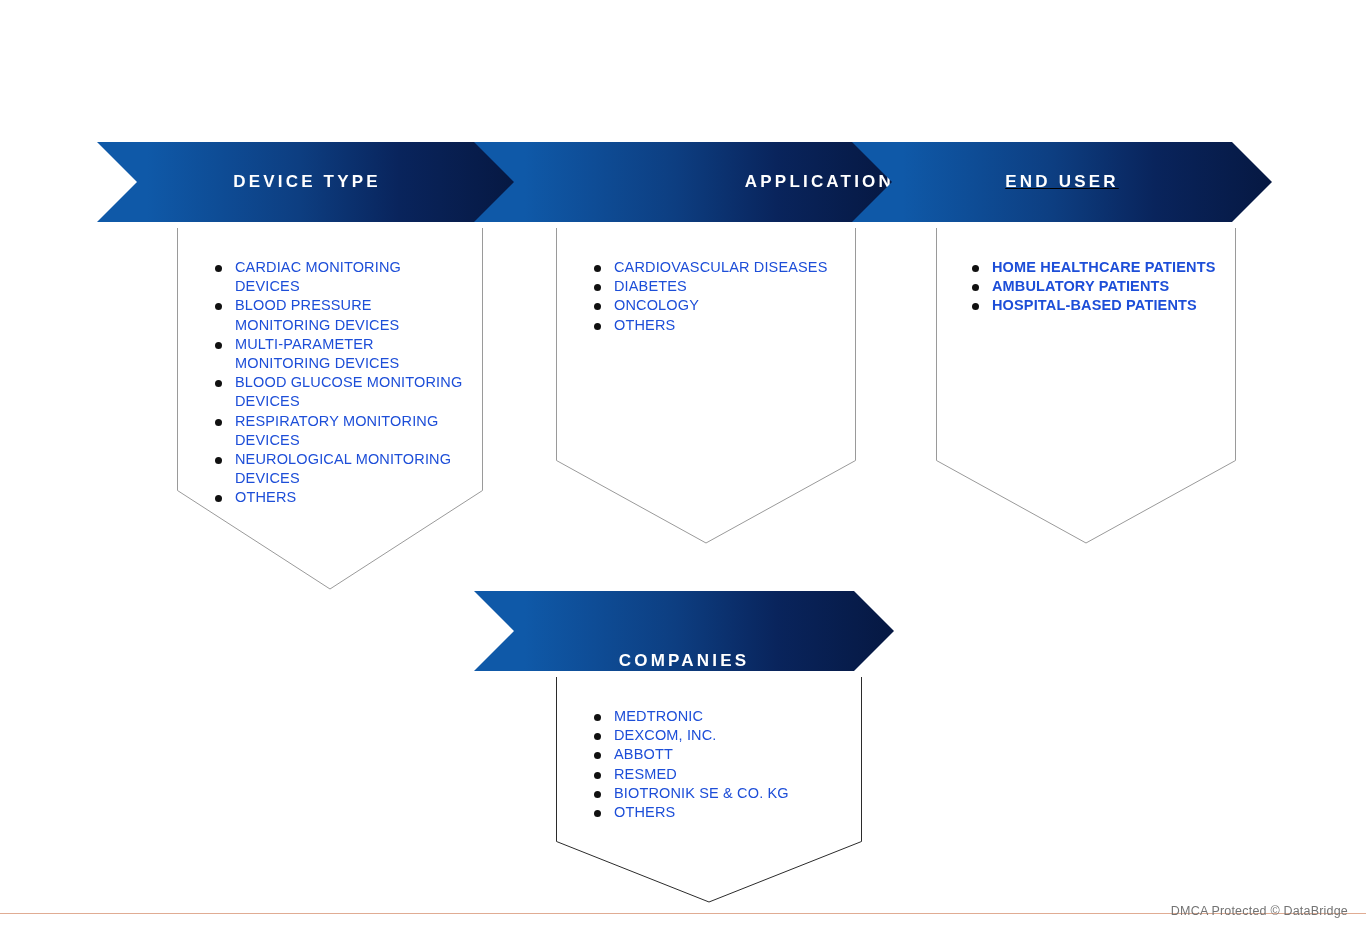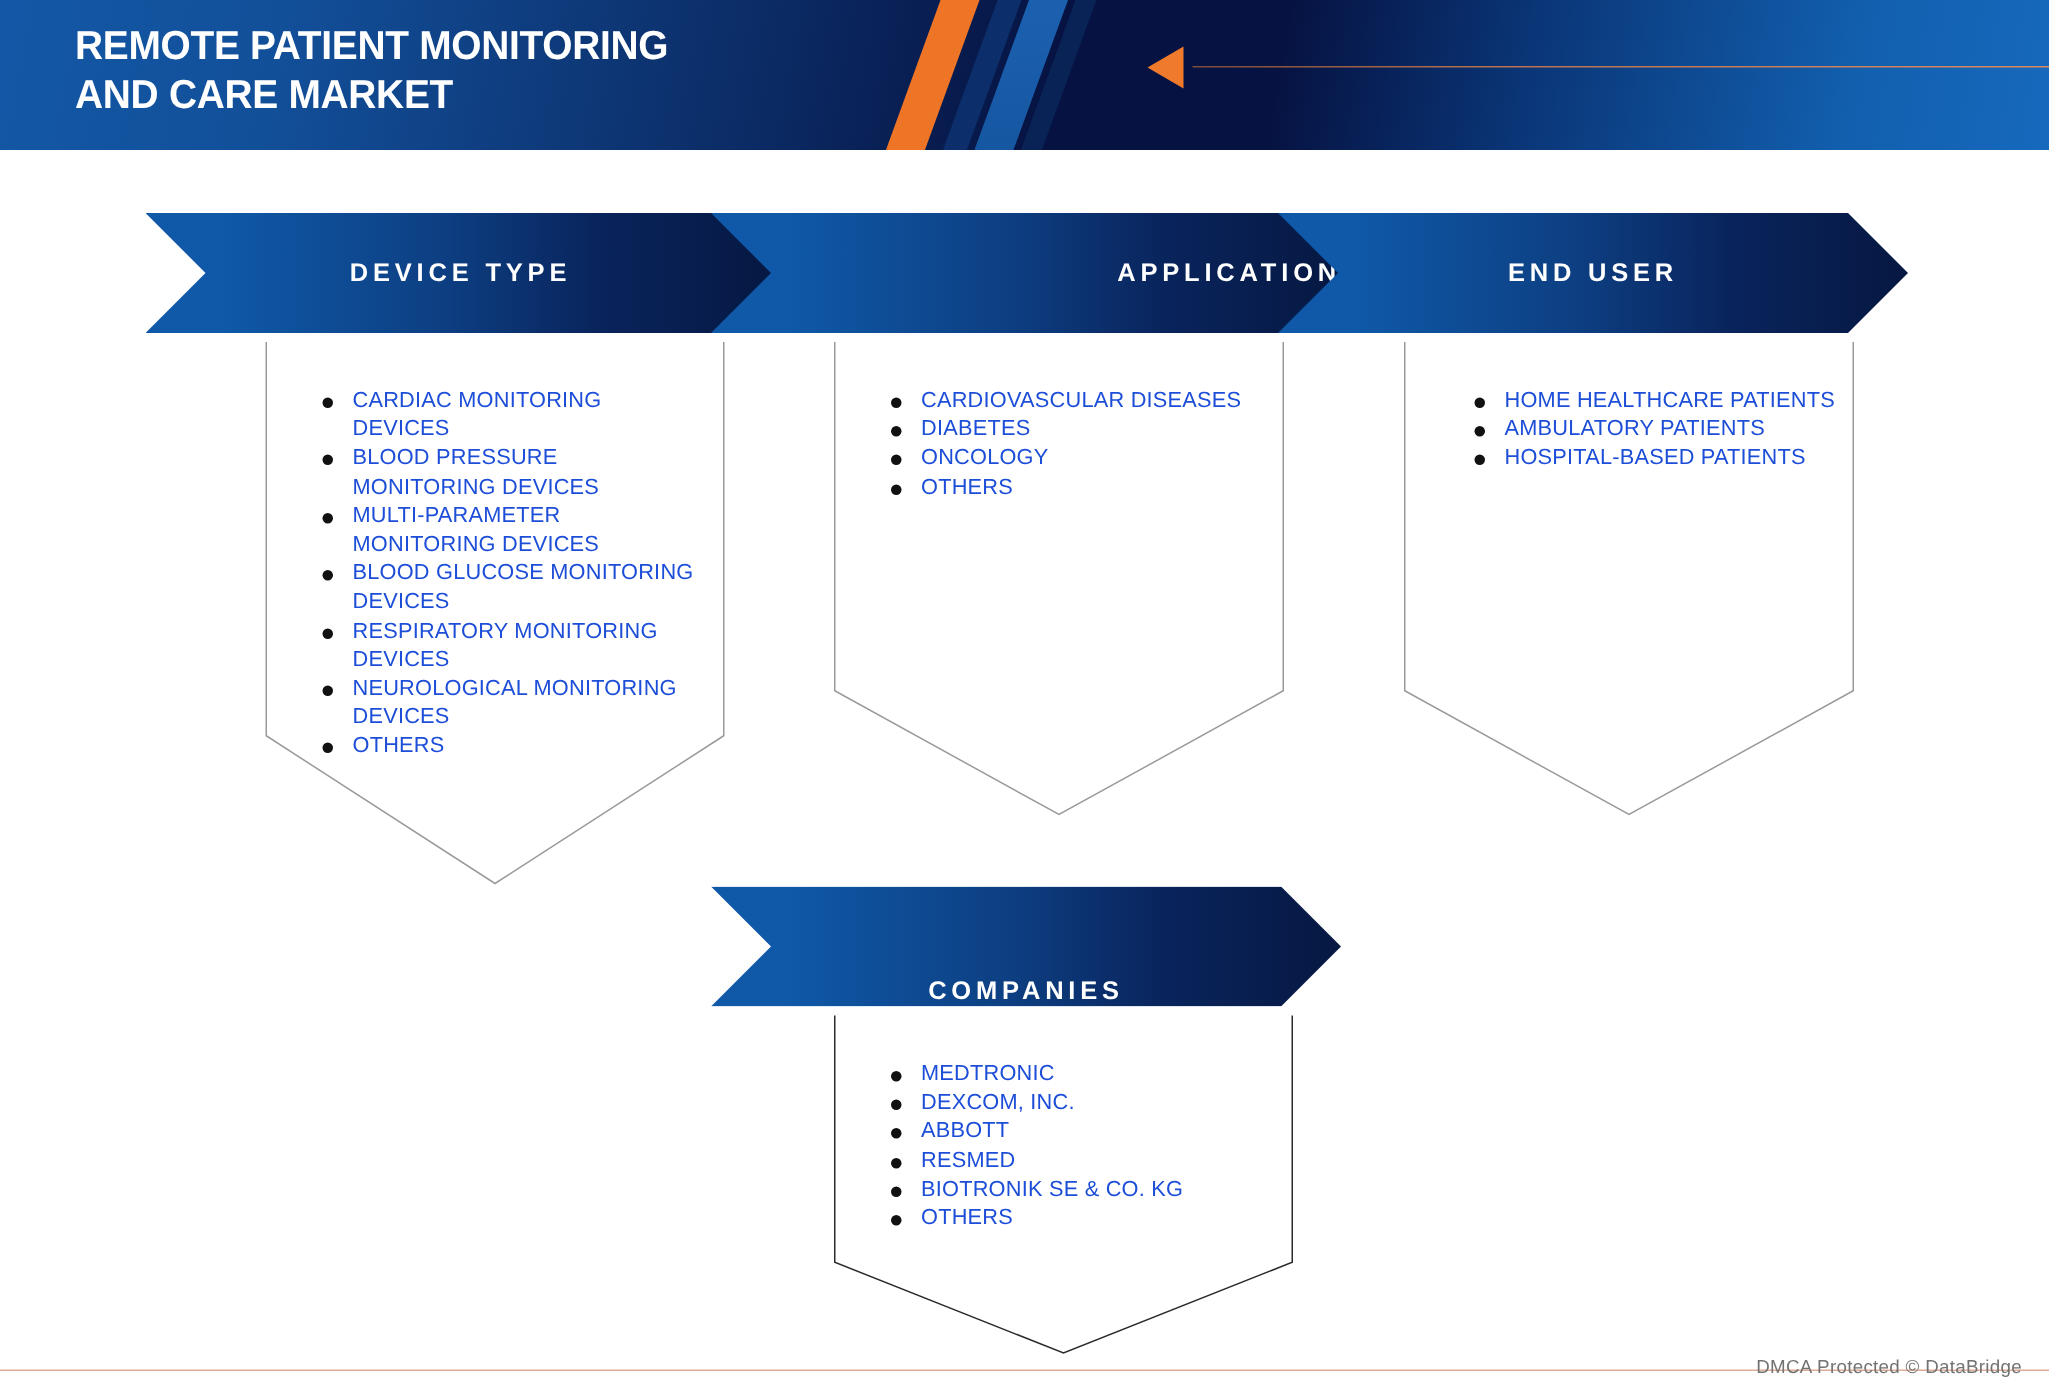--- a/index.html
+++ b/index.html
@@ -87,30 +87,20 @@
     position:absolute;right:18px;top:904px;
     color:#737373;font-size:12.5px;letter-spacing:0.2px;
     white-space:nowrap;
   }
 </style>
 </head>
 <body>
 
 <div id="stage">
 
-  <div class="banner">
-    <div class="stripe stripe-orange"></div>
-    <div class="stripe stripe-navy1"></div>
-    <div class="stripe stripe-blue"></div>
-    <div class="stripe stripe-navy2"></div>
-    <div class="hrule"></div>
-    <div class="arrow"></div>
-    <div class="banner-title">REMOTE PATIENT MONITORING
-AND CARE MARKET</div>
-  </div>
 
   <div class="chev" style="left:97px;top:142px;width:420px;">
     <span class="chev-label">DEVICE TYPE</span>
   </div>
   <div class="panel" style="left:177px;top:228px;width:306px;height:362px;">
     <svg width="306" height="362" viewBox="0 0 306 362">
       <path d="M0.5,0 L0.5,262.5 L153,361 L305.5,262.5 L305.5,0" fill="#ffffff" stroke="#9a9a9a" stroke-width="1"></path>
     </svg>
     <ul class="list" style="left:38px;top:30px;width:250px;">
       <li>CARDIAC MONITORING DEVICES</li>
@@ -131,28 +121,28 @@
       <path d="M0.5,0 L0.5,232.5 L150,315 L299.5,232.5 L299.5,0" fill="#ffffff" stroke="#9a9a9a" stroke-width="1"></path>
     </svg>
     <ul class="list" style="left:38px;top:30px;width:245px;">
       <li>CARDIOVASCULAR DISEASES</li>
       <li>DIABETES</li>
       <li>ONCOLOGY</li>
       <li>OTHERS</li>
     </ul>
   </div>
 
-  <div class="chev" style="left:852px;top:142px;width:420px;">
+  <div class="chev" style="left:852px;top:142px;width:420px;text-decoration:underline;">
     <span class="chev-label">END USER</span>
   </div>
   <div class="panel" style="left:936px;top:228px;width:300px;height:316px;">
     <svg width="300" height="316" viewBox="0 0 300 316">
       <path d="M0.5,0 L0.5,232.5 L150,315 L299.5,232.5 L299.5,0" fill="#ffffff" stroke="#9a9a9a" stroke-width="1"></path>
     </svg>
-    <ul class="list" style="left:47px;top:30px;width:250px;">
+    <ul class="list" style="left:36px;top:30px;width:250px;font-weight:bold;">
       <li>HOME HEALTHCARE PATIENTS</li>
       <li>AMBULATORY PATIENTS</li>
       <li>HOSPITAL-BASED PATIENTS</li>
     </ul>
   </div>
 
   <div class="chev" style="left:474px;top:591px;width:420px;align-items:flex-end;">
     <span class="chev-label">COMPANIES</span>
   </div>
   <div class="panel" style="left:556px;top:677px;width:306px;height:226px;">

